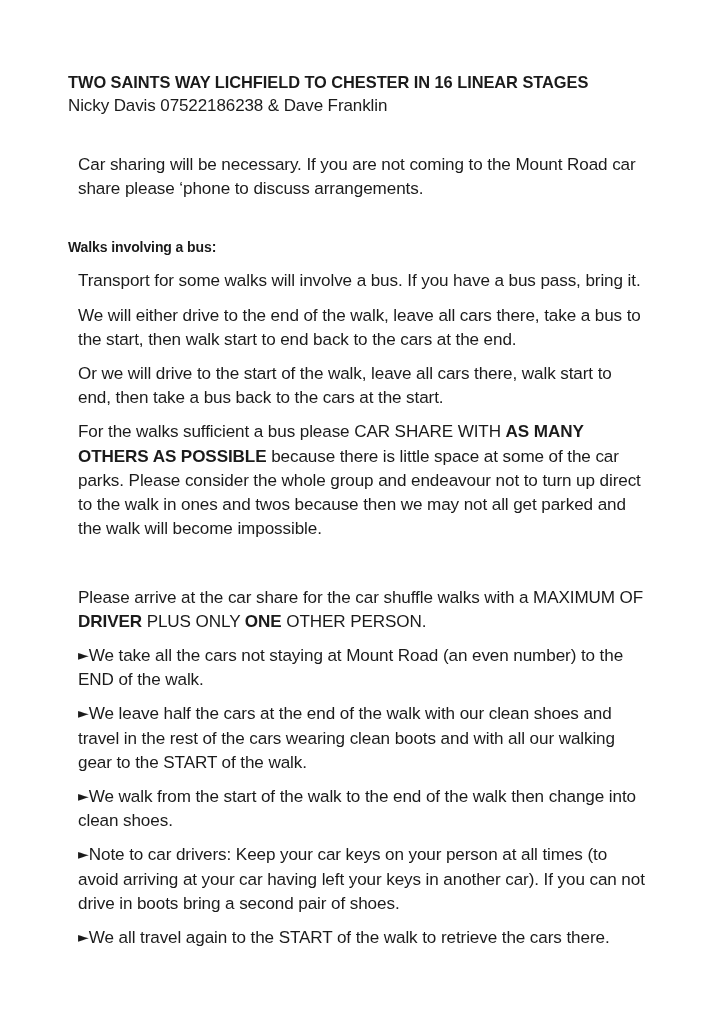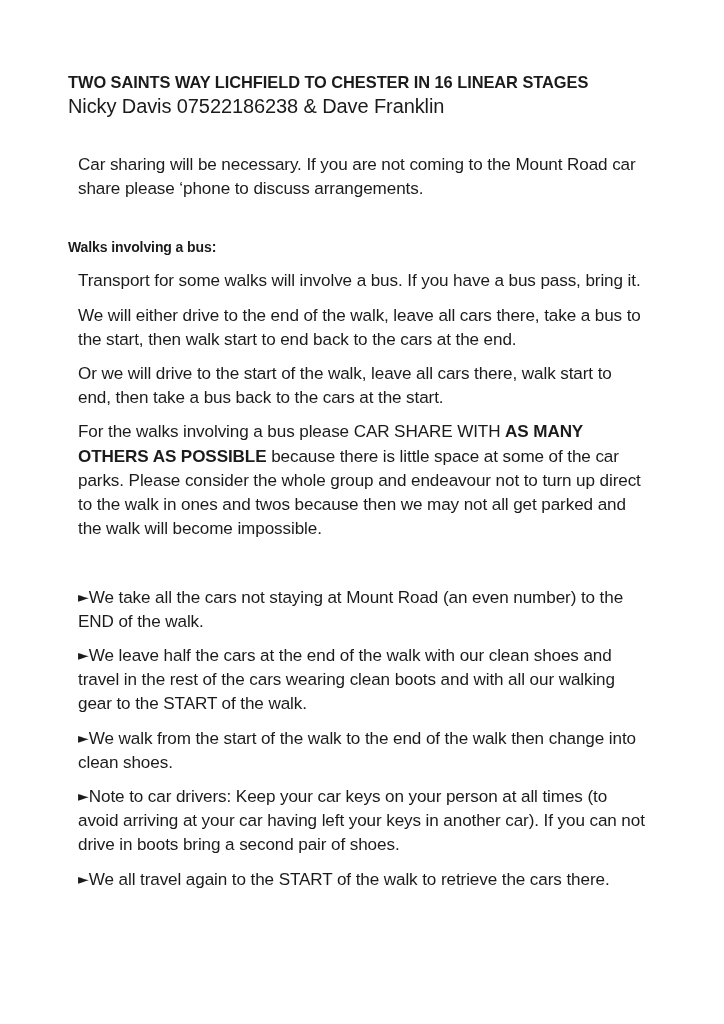--- a/index.html
+++ b/index.html
@@ -37,21 +37,21 @@
     word-spacing: 0px;
     text-align: left;
     white-space: normal;
   }
   .blk.title {
     font-weight: bold;
     font-size: 16.4px;
     letter-spacing: -0.05px;
   }
   .blk.byline {
-    font-size: 20px;
+    font-size: 17px;
   }
   .blk.heading {
     font-weight: bold;
     font-size: 14px;
   }
   .gap {
     height: 24.2px;
   }
   .para {
     margin: 10px;
@@ -80,24 +80,25 @@
     <div class="gap"></div>
 
     <p class="blk para">Car sharing will be necessary. If you are not coming to the Mount Road car share please ‘phone to discuss arrangements.</p>
 
     <div class="gap"></div>
 
     <div class="blk heading">Walks involving a bus:</div>
     <p class="blk para">Transport for some walks will involve a bus. If you have a bus pass, bring it.</p>
     <p class="blk para">We will either drive to the end of the walk, leave all cars there, take a bus to the start, then walk start to end back to the cars at the end.</p>
     <p class="blk para">Or we will drive to the start of the walk, leave all cars there, walk start to end, then take a bus back to the cars at the start.</p>
-    <p class="blk para"><span>For the walks involving a bus please CAR SHARE WITH </span><b>AS MANY OTHERS AS POSSIBLE</b><span> because there is little space at some of the car parks. Please consider the whole group and endeavour not to turn up direct to the walk in ones and twos because then we may not all get parked and the walk will become impossible.</span></p>
+    <p class="blk para"><span>For the walks sufficient a bus please CAR SHARE WITH </span><b>AS MANY OTHERS AS POSSIBLE</b><span> because there is little space at some of the car parks. Please consider the whole group and endeavour not to turn up direct to the walk in ones and twos because then we may not all get parked and the walk will become impossible.</span></p>
 
     <div class="gap"></div>
 
+    <p class="blk para"><span>Please arrive at the car share for the car shuffle walks with a MAXIMUM OF </span><b>DRIVER</b><span> PLUS ONLY </span><b>ONE</b><span> OTHER PERSON.</span></p>
 
     <div>
       <p class="blk para"><span class="tri">►</span><span>We take all the cars not staying at Mount Road (an even number) to the END of the walk.</span></p>
       <p class="blk para"><span class="tri">►</span><span>We leave half the cars at the end of the walk with our clean shoes and travel in the rest of the cars wearing clean boots and with all our walking gear to the START of the walk.</span></p>
       <p class="blk para"><span class="tri">►</span><span>We walk from the start of the walk to the end of the walk then change into clean shoes.</span></p>
       <p class="blk para"><span class="tri">►</span><span>Note to car drivers: Keep your car keys on your person at all times (to avoid arriving at your car having left your keys in another car). If you can not drive in boots bring a second pair of shoes.</span></p>
       <p class="blk para"><span class="tri">►</span><span>We all travel again to the START of the walk to retrieve the cars there.</span></p>
     </div>
 
   </div>

